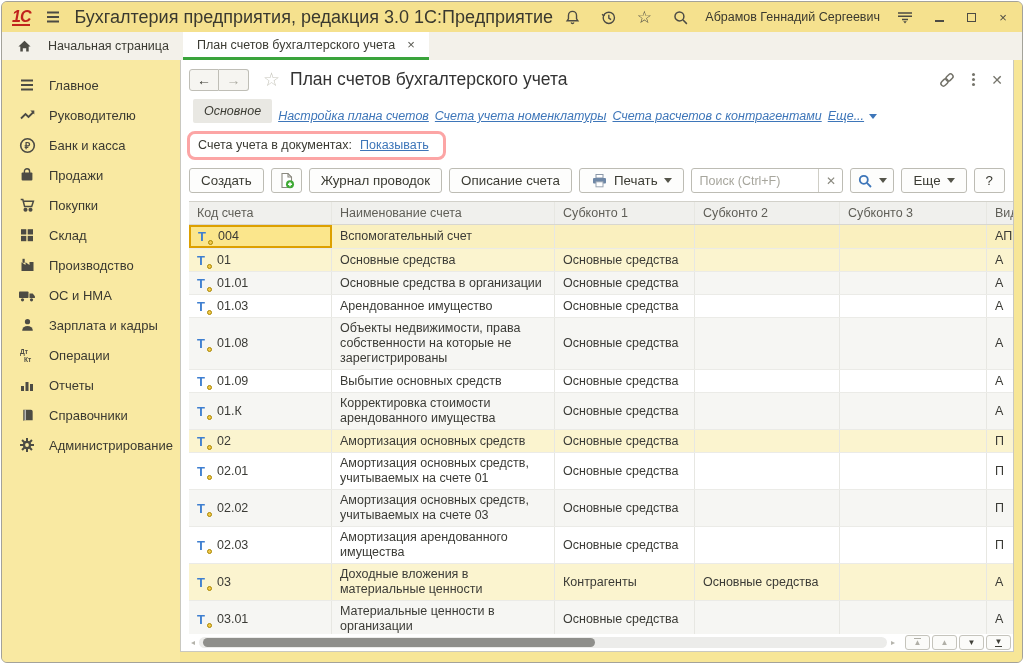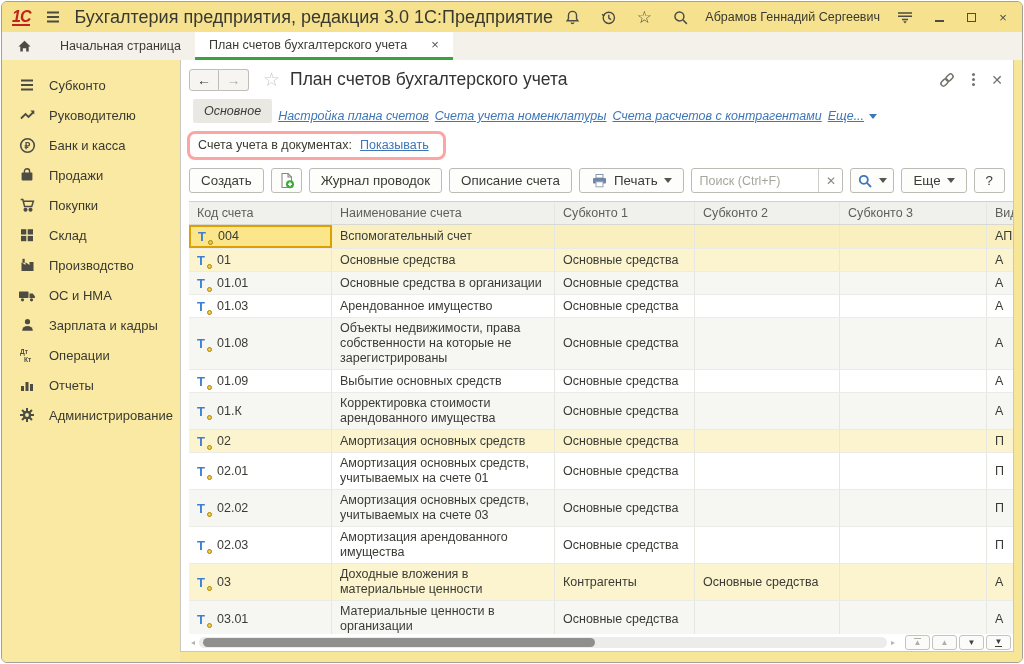--- a/index.html
+++ b/index.html
@@ -15,21 +15,21 @@
   .tb-title { font-size:18px; color:#3a392f; margin-left:2px; }
   .tb-right { margin-left:auto; display:flex; align-items:center; gap:14px; }
   .tb-right .tb-icon { margin:0; }
   .tb-user { color:#3a392f; }
   .win-btn { width:18px; height:18px; display:flex; align-items:center; justify-content:center; color:#4c4b44; font-size:13px; }
   .min-glyph { display:block; width:9px; border-bottom:2px solid #4c4b44; margin-top:8px; }
   .max-glyph { display:block; width:9px; height:9px; border:1.4px solid #4c4b44; }
   .star-glyph { font-size:17px; color:#4c4b44; line-height:1; }
   
   .tabbar { height:28px; background:#f3f1ea; display:flex; align-items:stretch; flex:0 0 auto; }
-  .tab { display:flex; align-items:center; gap:20px; padding:0 14px; color:#3b3b33; cursor:default; }
+  .tab { display:flex; align-items:center; gap:8px; padding:0 14px; color:#3b3b33; cursor:default; }
   .tab.active { background:#fff; border-bottom:3px solid #3aa43c; padding-bottom:0; }
   .tab-close { color:#55554d; font-size:13px; margin-left:4px; }
   
   .main { flex:1; display:flex; min-height:0; }
   .sidebar { width:178px; background:#f9e9a2; padding-top:10px; flex:0 0 auto; }
   .sidebar-item { display:flex; align-items:center; gap:13px; height:30px; padding:0 0 0 16px; font-size:13px; color:#3b3a31; }
   .sb-icon { width:18px; height:18px; display:flex; align-items:center; justify-content:center; }
   .content-wrap { flex:1; background:#f7e697; padding:0 8px 10px 0; min-width:0; display:flex; }
   .panel { flex:1; background:#fff; border:1px solid #c9c8c0; border-top:none; display:flex; flex-direction:column; min-width:0; }
   
@@ -164,21 +164,21 @@
 
   <div class="main">
 
     <div class="sidebar" id="sidebar">
   <div class="sidebar-item">
     <span class="sb-icon">
             <svg width="16" height="16" viewBox="0 0 16 16">
               <path d="M2 3.5h12M2 8h12M2 12.5h12" stroke="#4c4b44" stroke-width="2.1"></path>
             </svg>
           </span>
-    <span class="sb-label">Субконто</span>
+    <span class="sb-label">Главное</span>
   </div>
 
   <div class="sidebar-item">
     <span class="sb-icon">
             <svg width="17" height="16" viewBox="0 0 16 16">
               <path d="M1.5 11.5L6 7l3 3 5-5" stroke="#4c4b44" stroke-width="1.8" fill="none"></path>
               <path d="M10.8 3.6h4v4z" fill="#4c4b44"></path>
             </svg>
           </span>
     <span class="sb-label">Руководителю</span>
@@ -273,20 +273,29 @@
     <span class="sb-icon">
             <svg width="16" height="16" viewBox="0 0 16 16" fill="#4c4b44">
               <rect x="2" y="9" width="3" height="5"></rect>
               <rect x="6.5" y="5" width="3" height="9"></rect>
               <rect x="11" y="7" width="3" height="7"></rect>
             </svg>
           </span>
     <span class="sb-label">Отчеты</span>
   </div>
 
+  <div class="sidebar-item">
+    <span class="sb-icon">
+            <svg width="15" height="16" viewBox="0 0 16 16">
+              <path d="M3.5 2.5h8.2A1.8 1.8 0 0 1 13.5 4.3v9.2H5.3a1.8 1.8 0 0 0-1.8 1V2.5z" fill="#4c4b44"></path>
+              <path d="M5.5 2.5v11" stroke="#fff" stroke-width="1"></path>
+            </svg>
+          </span>
+    <span class="sb-label">Справочники</span>
+  </div>
 
   <div class="sidebar-item">
     <span class="sb-icon">
             <svg width="16" height="16" viewBox="0 0 16 16" fill="#4c4b44">
               <g>
                 <rect x="7" y="1" width="2" height="14"></rect>
                 <rect x="1" y="7" width="14" height="2"></rect>
                 <rect x="7" y="1" width="2" height="14" transform="rotate(45 8 8)"></rect>
                 <rect x="7" y="1" width="2" height="14" transform="rotate(-45 8 8)"></rect>
                 <circle cx="8" cy="8" r="4.2"></circle>

